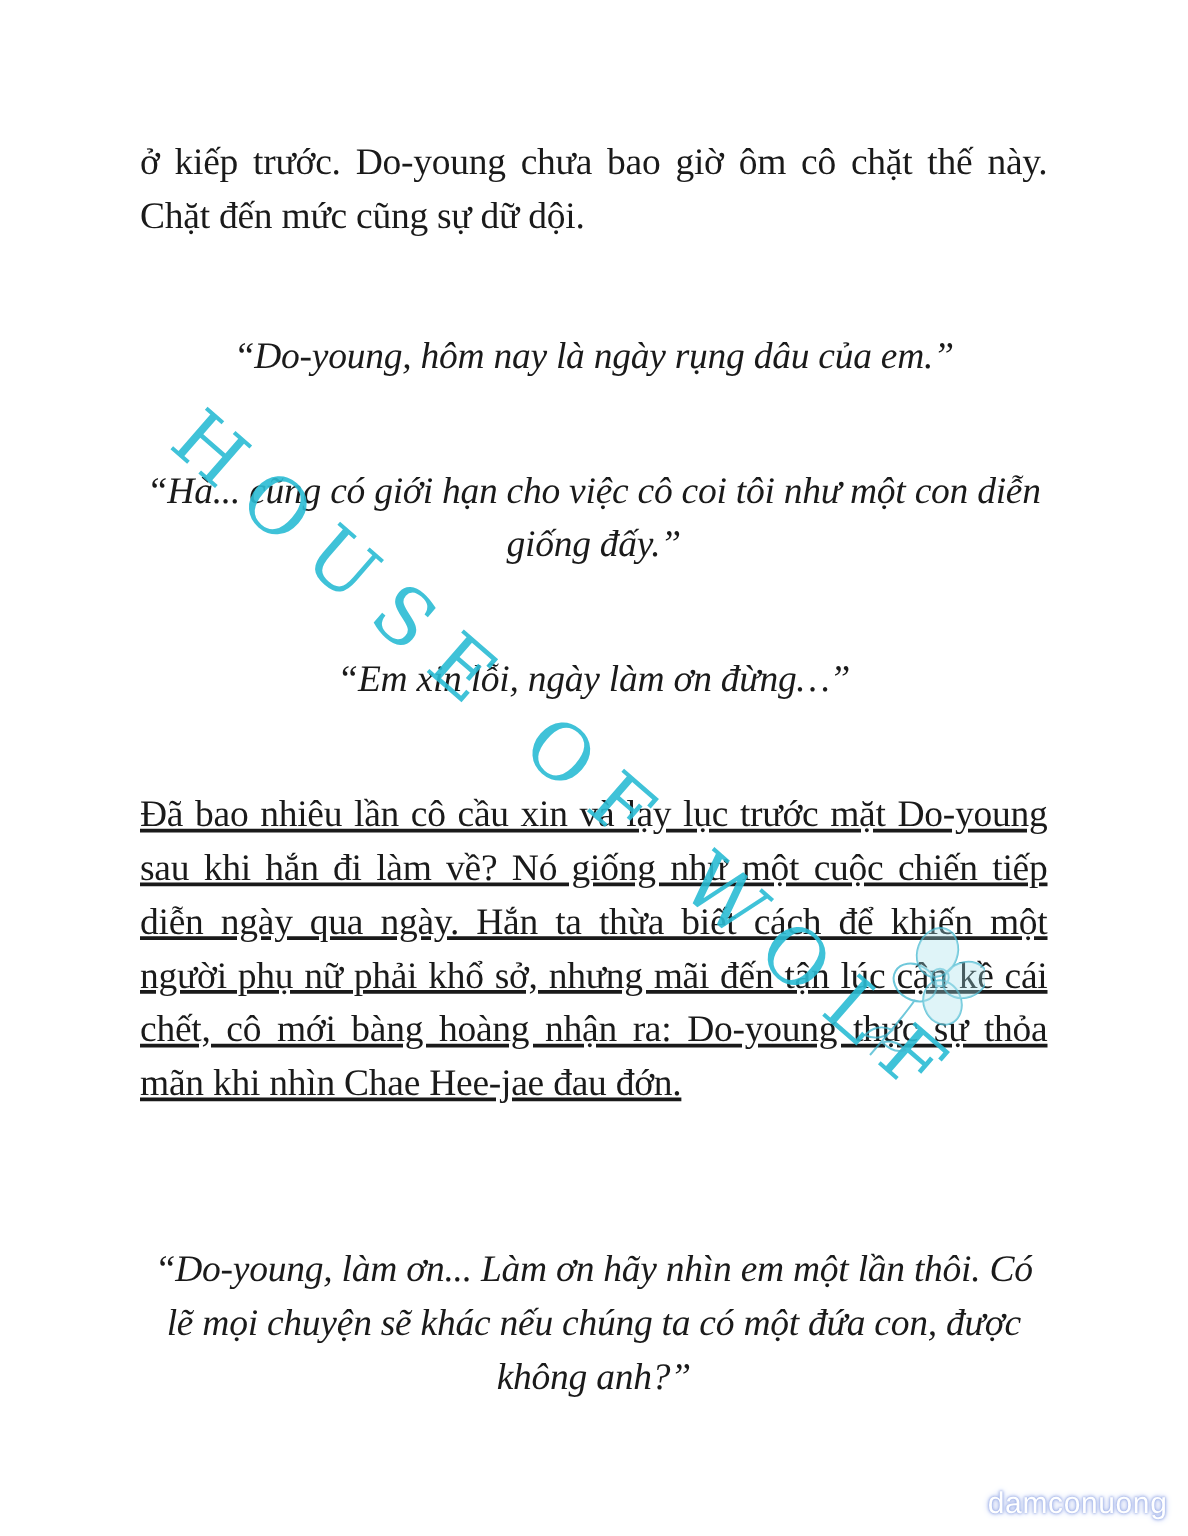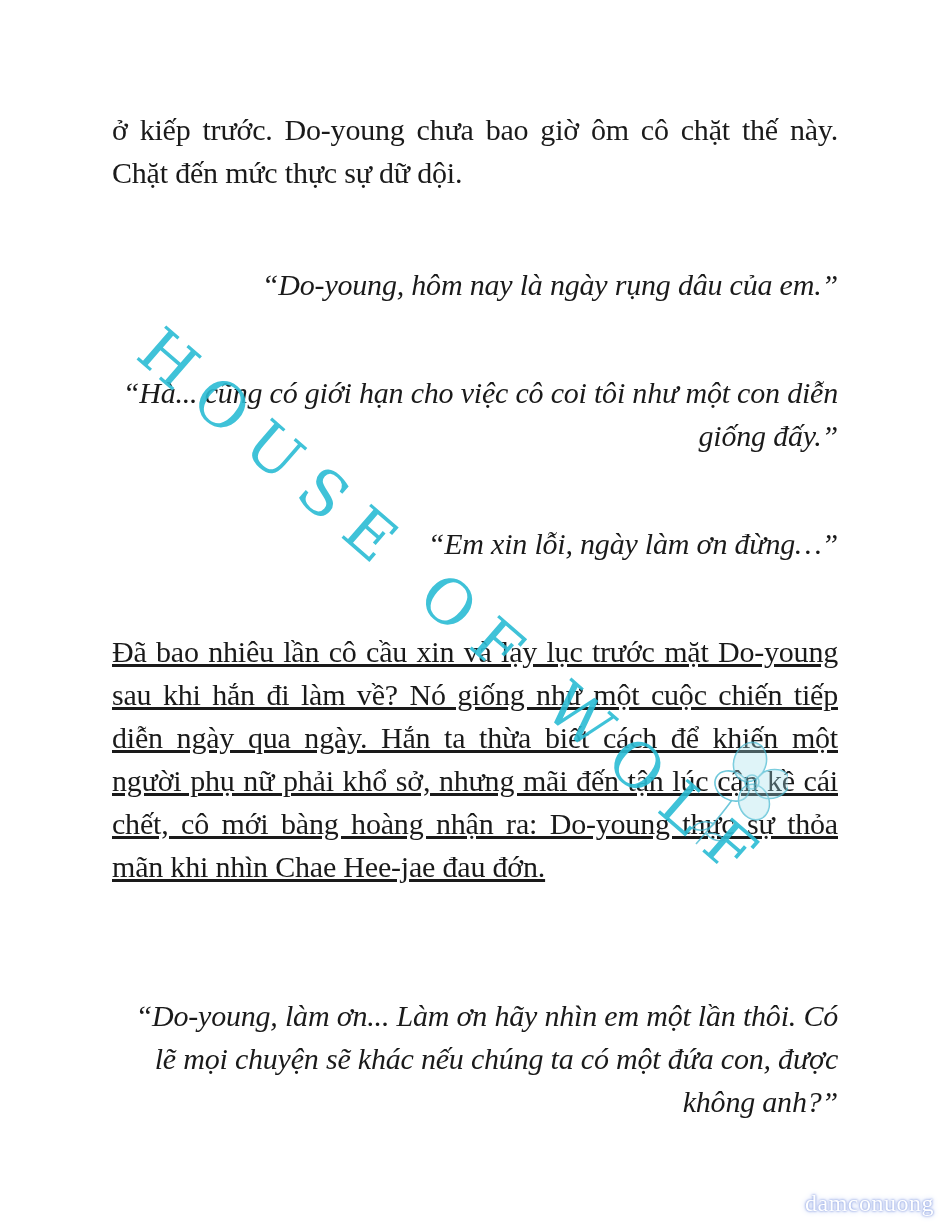--- a/index.html
+++ b/index.html
@@ -24,21 +24,21 @@
     .para {
       font-family: "Liberation Serif", "DejaVu Serif", serif;
       font-size: 30px;
       line-height: 43px;
       margin: 0;
       text-align: justify;
       letter-spacing: -0.2px;
     }
     .para.italic {
       font-style: italic;
-      text-align: right;
+      text-align: center;
     }
     .p0 { position: absolute; top: 0px; left: 0; width: 726px; }
     .p1 { position: absolute; top: 155px; left: 0; width: 726px; }
     .p2 { position: absolute; top: 263px; left: 0; width: 726px; }
     .p3 { position: absolute; top: 414px; left: 0; width: 726px; }
     .p4 { position: absolute; top: 522px; left: 0; width: 726px; text-decoration: underline; }
     .p5 { position: absolute; top: 886px; left: 0; width: 726px; }
 
     .watermark {
       position: absolute;
@@ -61,32 +61,32 @@
       top: 740px;
       width: 100px;
       height: 110px;
       opacity: 0.75;
       pointer-events: none;
     }
     .site-mark {
       position: absolute;
       right: 16px;
       bottom: 12px;
-      font-family: Liberation Serif, serif;
+      font-family: Liberation Sans, sans-serif;
       font-size: 24px;
       color: #ffffff;
       letter-spacing: 0.5px;
       text-shadow: 0 0 3px #9aaee8, 0 0 6px #b6c4f0, 0 0 2px #7f95dd;
     }
   </style>
 </head>
 <body>
 
 <div class="page">
-  <p class="para p0">ở kiếp trước. Do-young chưa bao giờ ôm cô chặt thế này. Chặt đến mức thực sự dữ dội.</p>
+  <p class="para p0">ở kiếp trước. Do-young chưa bao giờ ôm cô chặt thế này. Chặt đến mức cũng sự dữ dội.</p>
   <p class="para italic p1">“Do-young, hôm nay là ngày rụng dâu của em.”</p>
   <p class="para italic p2">“Hà... cũng có giới hạn cho việc cô coi tôi như một con diễn giống đấy.”</p>
   <p class="para italic p3">“Em xin lỗi, ngày làm ơn đừng…”</p>
   <p class="para p4">Đã bao nhiêu lần cô cầu xin và lạy lục trước mặt Do-young sau khi hắn đi làm về? Nó giống như một cuộc chiến tiếp diễn ngày qua ngày. Hắn ta thừa biết cách để khiến một người phụ nữ phải khổ sở, nhưng mãi đến tận lúc cận kề cái chết, cô mới bàng hoàng nhận ra: Do-young thực sự thỏa mãn khi nhìn Chae Hee-jae đau đớn.</p>
   <p class="para italic p5">“Do-young, làm ơn... Làm ơn hãy nhìn em một lần thôi. Có lẽ mọi chuyện sẽ khác nếu chúng ta có một đứa con, được không anh?”</p>
 </div>
 
 <div class="watermark">HOUSE OF WOLF</div>
 
 <svg class="flower" viewBox="0 0 100 110" xmlns="http://www.w3.org/2000/svg">

